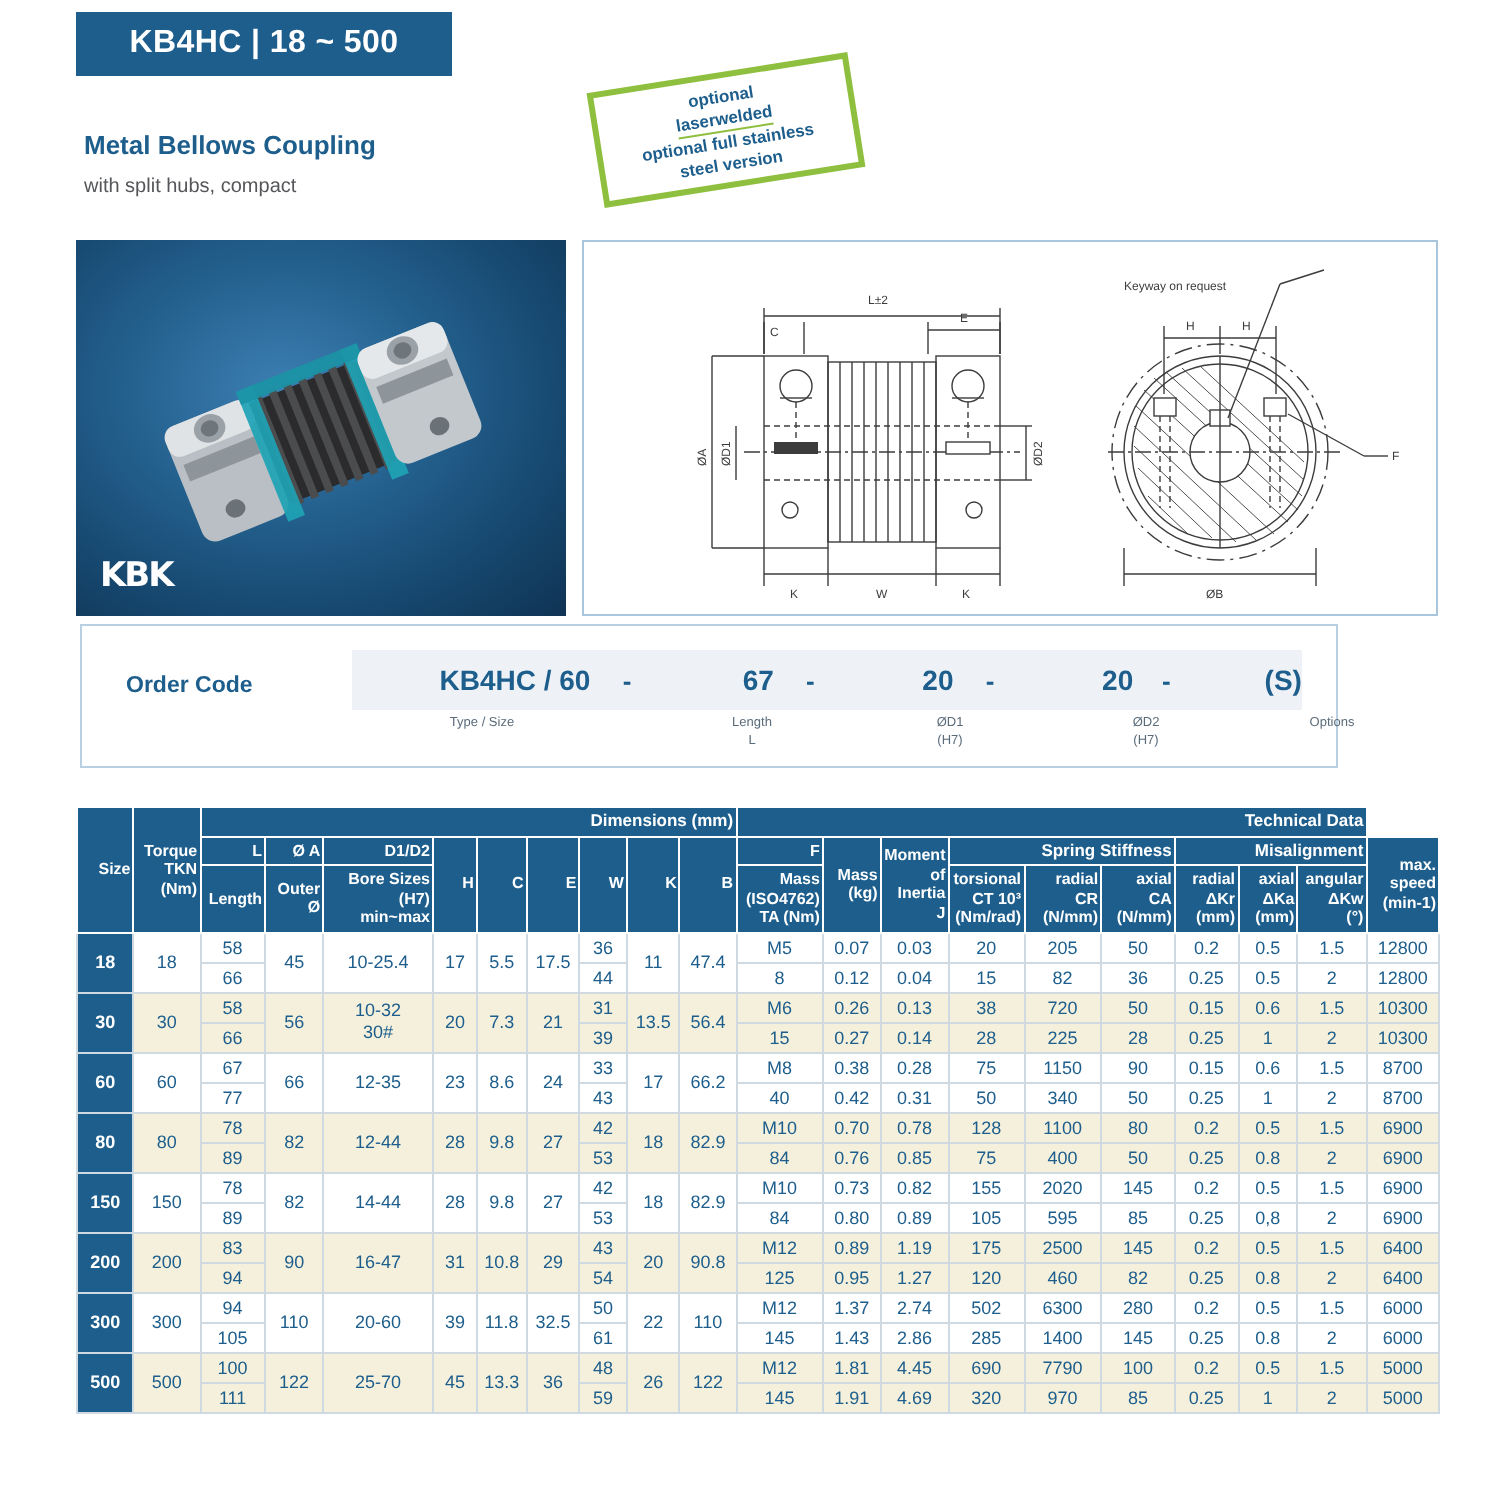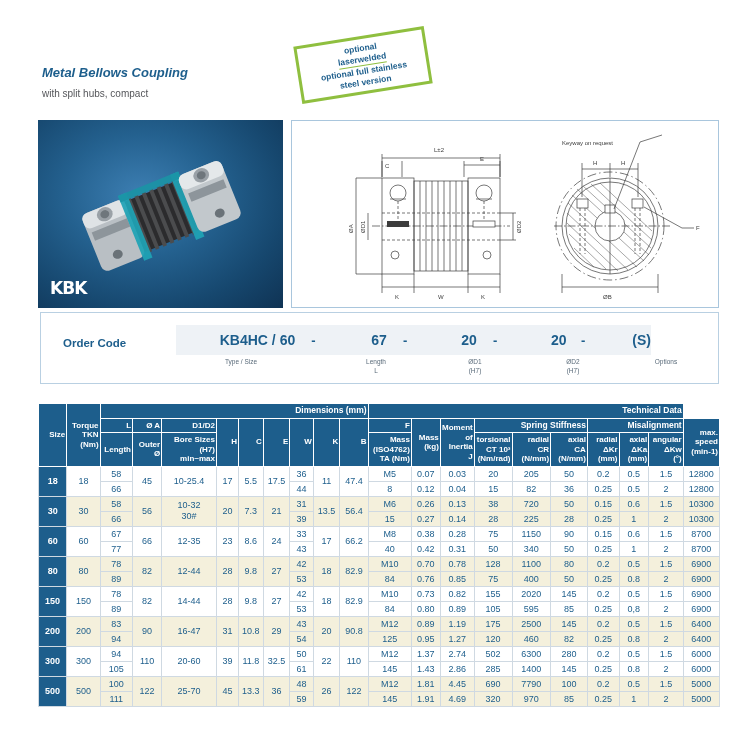--- a/index.html
+++ b/index.html
@@ -25,21 +25,21 @@
   }
   .series-line {
     position:absolute; right:26px; top:14px;
     font-size:10.5px; font-weight:bold; letter-spacing:.25px;
     color:#1d5e8c; white-space:nowrap;
   }
   .series-line .accent { color:#8fbf3f; }
 
   .subtitle {
     position:absolute; left:42px; top:65px;
-    font-size:13px; font-weight:bold; color:#1d5e8c;font-style:italic;
+    font-size:13px; font-weight:bold; color:#1d5e8c;
   }
   .subtitle2 {
     position:absolute; left:42px; top:88px;
     font-size:10px; color:#55565a; font-weight:normal;
   }
 
   
   .stamp {
     position:absolute; left:297px; top:36px;
     width:132px; height:58px;
@@ -75,21 +75,21 @@
   
   .drawbox {
     position:absolute; left:291px; top:120px;
     width:428px; height:188px;
     border:1px solid #a9c6dd; background:#ffffff;
   }
 
   
   .ordercode {
     position:absolute; left:40px; top:312px;
-    width:679px; height:72px;
+    width:629px; height:72px;
     border:1px solid #b9d0e2; background:#ffffff;
   }
   .oc-label {
     position:absolute; left:22px; top:24px;
     font-size:11.5px; font-weight:bold; color:#1d5e8c;
   }
   .oc-strip {
     position:absolute; left:135px; top:12px;
     width:475px; height:30px;
     background:#eef2f6;
@@ -142,20 +142,21 @@
     font-weight:bold;
     font-size:8px;
   }
   td.two { line-height:11px; }
 </style>
 </head>
 <body>
 
 <div class="page">
 
+  <div class="title-chip">KB4HC | 18 ~ 500</div>
 
 
   <div class="subtitle">Metal Bellows Coupling</div>
   <div class="subtitle2">with split hubs, compact</div>
 
   <div class="stamp">
     <div>optional</div>
     <div class="ul">laserwelded</div>
     <div>optional full stainless</div>
     <div>steel version</div>

